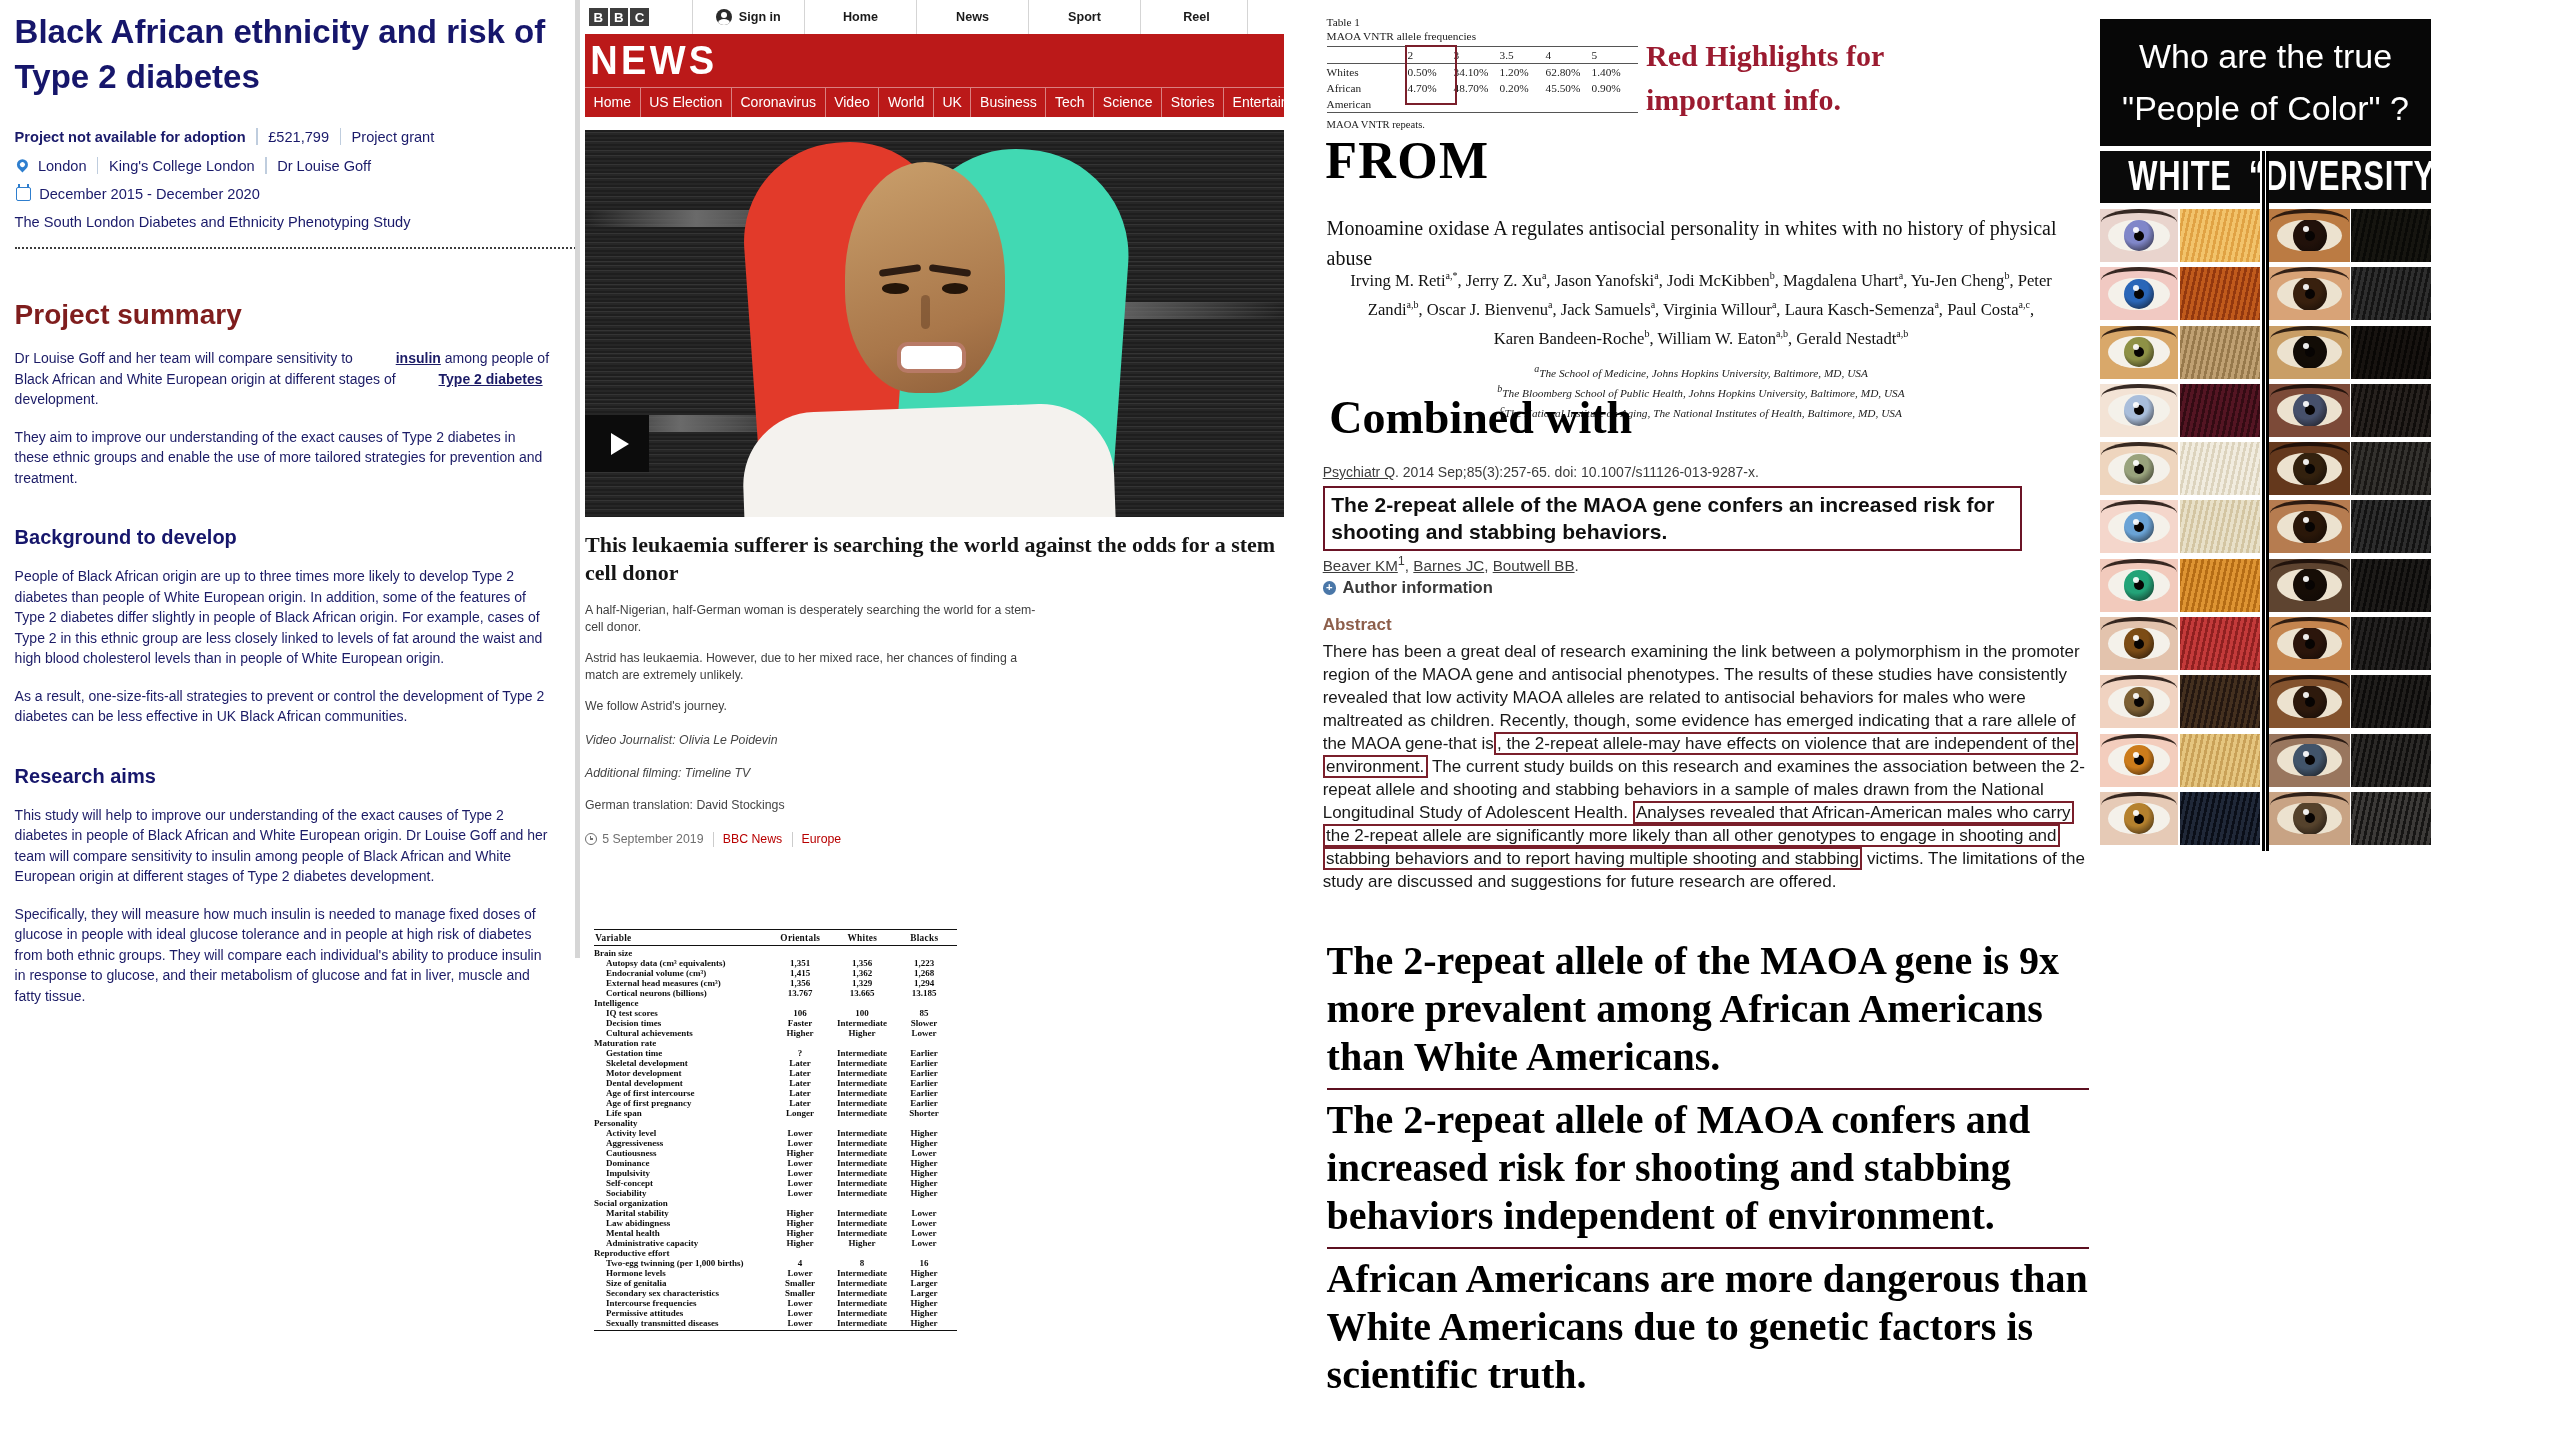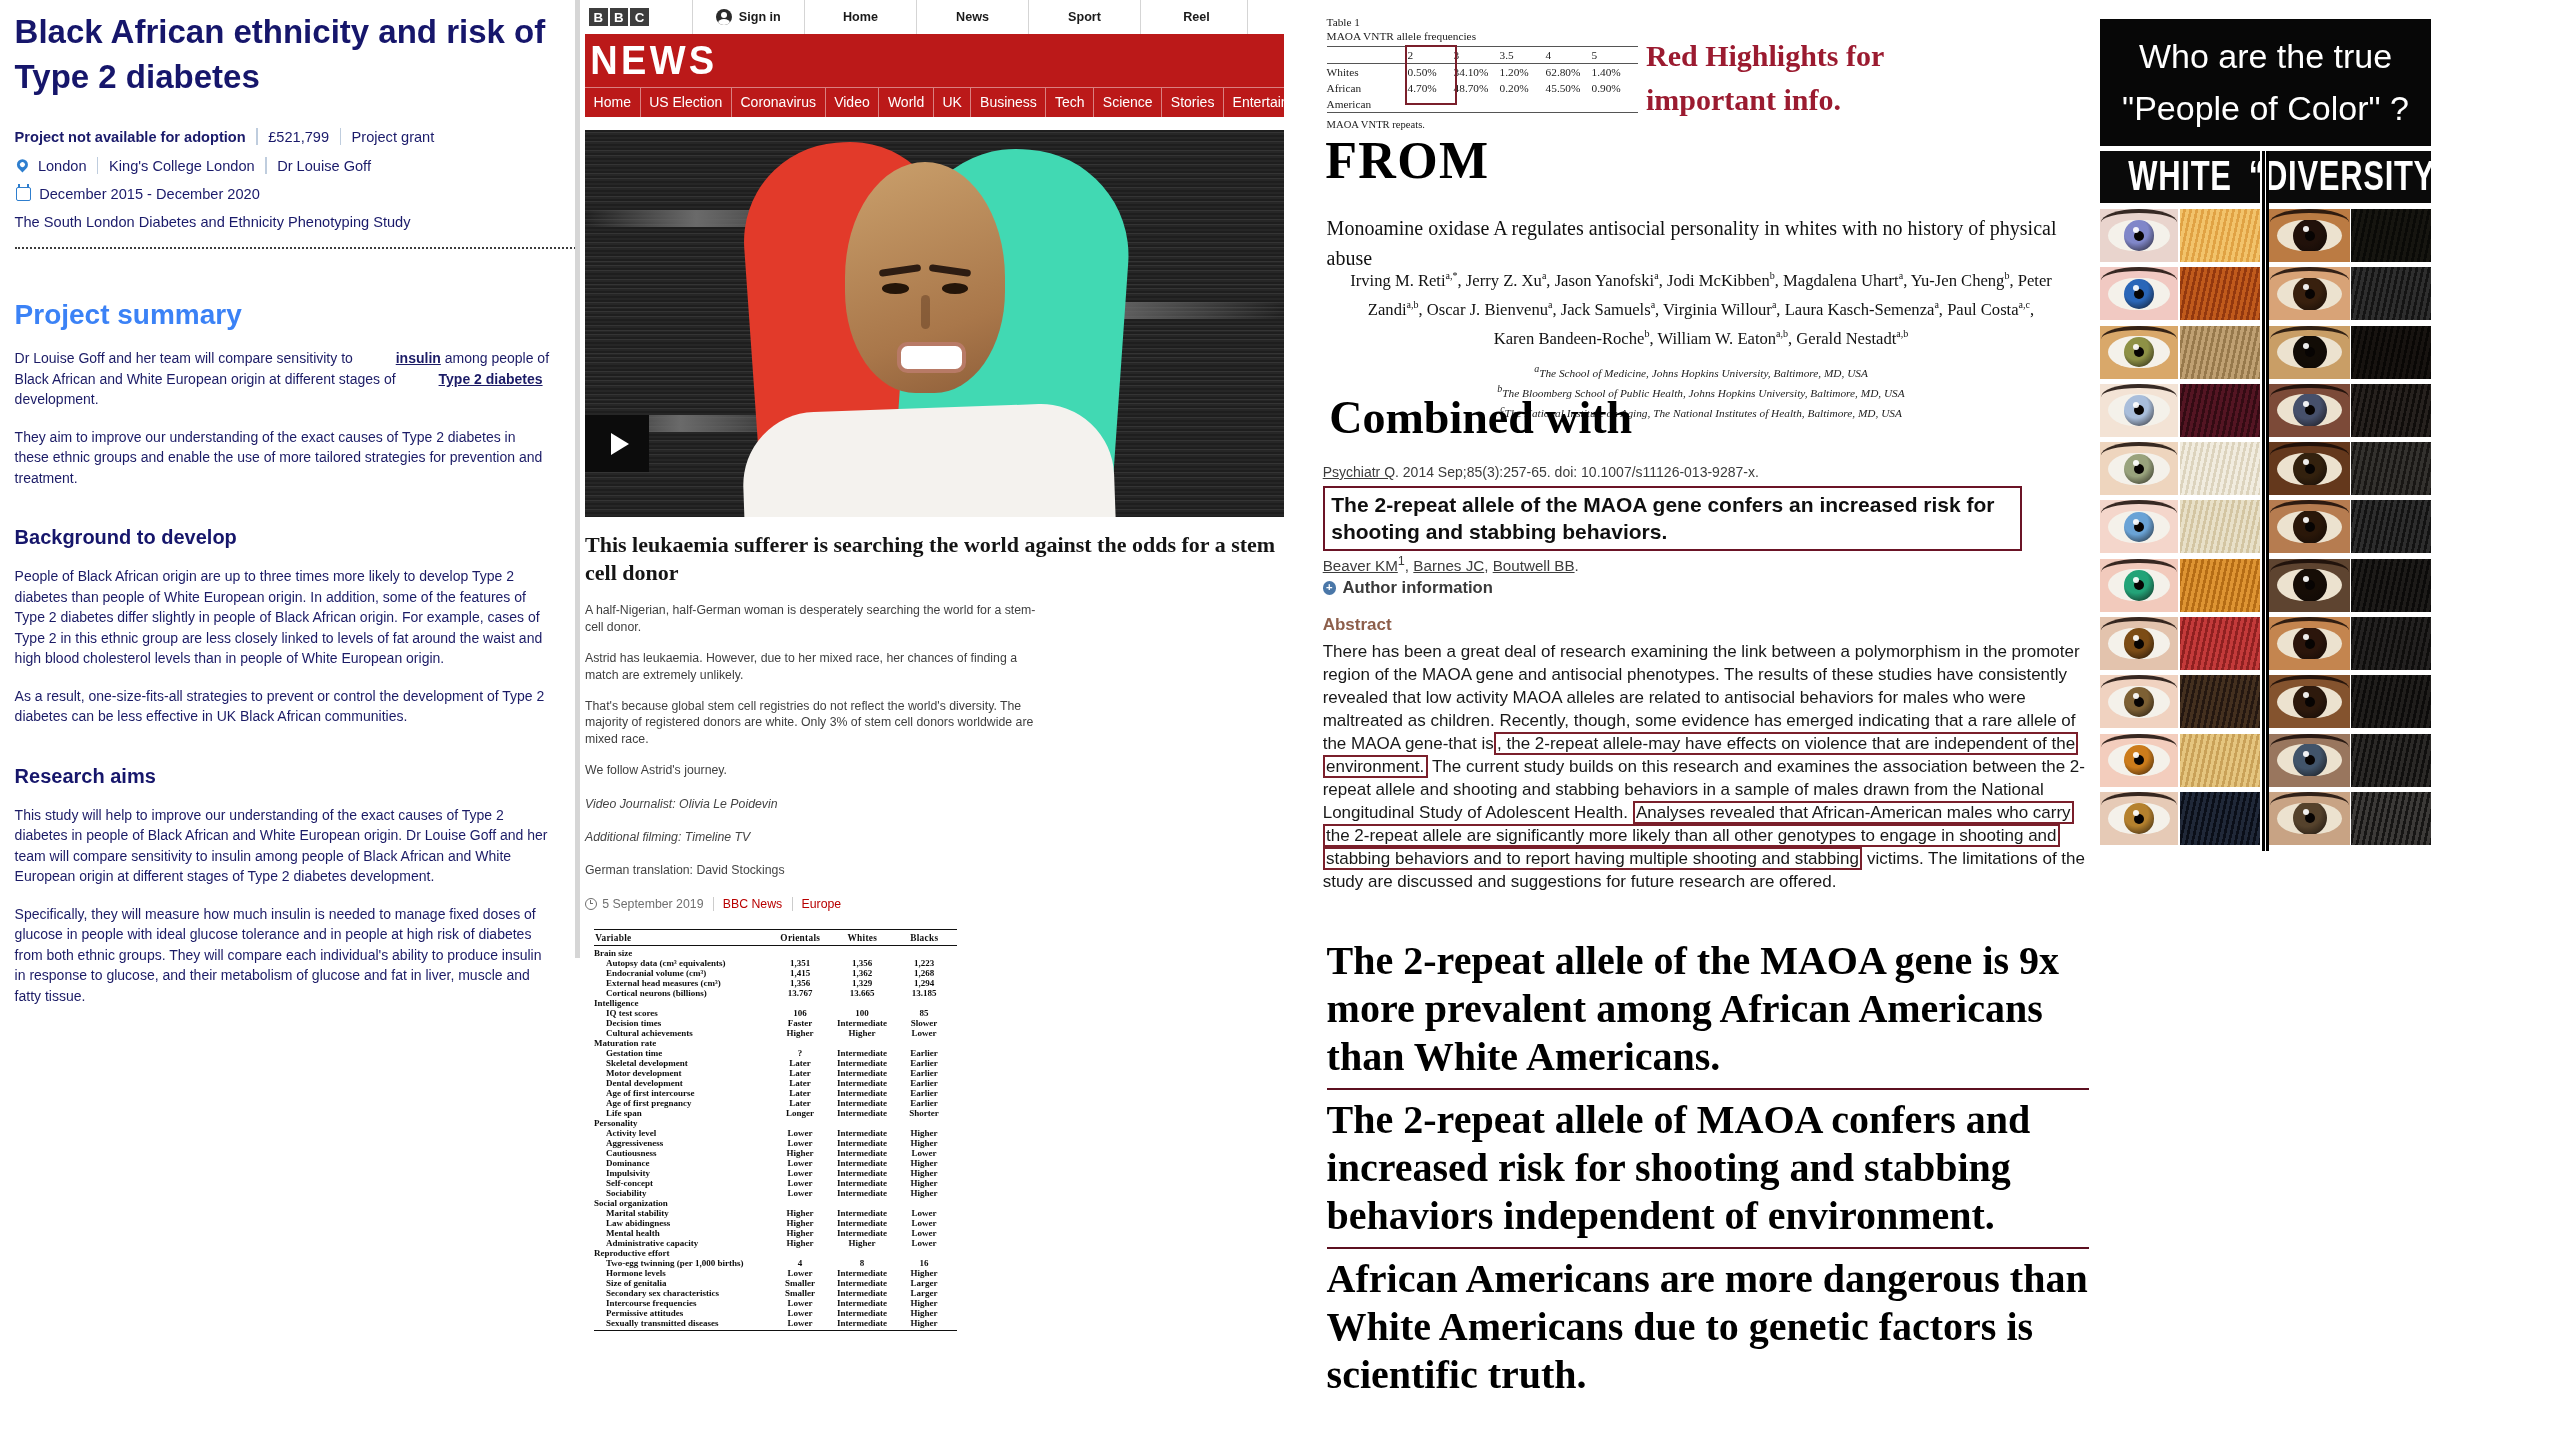--- a/index.html
+++ b/index.html
@@ -12,21 +12,21 @@
   .lp-sep{display:inline-block;width:1.3px;height:17px;background:#bfcdde;margin:0 10.6px;}
   .lp-metarow{margin-top:12px;font-size:14.6px;display:flex;align-items:center;}
   .lp-light{font-weight:normal;}
   .pin-icon{width:11.3px;height:11.3px;background:#2e7ece;border-radius:50% 50% 50% 0;
             transform:rotate(-45deg);margin:0 9.3px 2.7px 2.7px;position:relative;}
   .pin-icon::after{content:"";position:absolute;left:3.3px;top:3.3px;width:4.6px;height:4.6px;background:#fff;border-radius:50%;}
   .cal-icon{width:13.3px;height:12px;border:1.3px solid #2e7ece;border-radius:2px;margin:0 8px 0 1.3px;position:relative;background:#fff;}
   .cal-icon::before{content:"";position:absolute;left:1.3px;top:-4px;width:2px;height:4px;background:#2e7ece;}
   .cal-icon::after{content:"";position:absolute;right:1.3px;top:-4px;width:2px;height:4px;background:#2e7ece;}
   .lp-dotted{margin-top:17px;border-top:2px dotted #3c3c3c;width:561px;height:0;}
-  .lp-h2{margin-top:50px;font-size:28px;font-weight:bold;color:#3b82f6;}
+  .lp-h2{margin-top:50px;font-size:28px;font-weight:bold;color:#7f1d1d;}
   .lp-h3{margin-top:38px;font-size:20px;font-weight:bold;color:#16166b;}
   .lp-p{margin-top:17px;font-size:14px;line-height:20.5px;width:537px;color:#1b1b66;}
   .lp-link{font-weight:bold;text-decoration:underline;cursor:pointer;margin-left:39px;}
   #left-scrollbar{position:absolute;left:575px;top:0;width:4.6px;height:958px;background:#d6d6d6;}
   
   #bbc{position:absolute;left:585px;top:0;width:699px;}
   #bbc-header{position:relative;height:34px;background:#fff;display:flex;align-items:stretch;}
   #bbc-logo{display:flex;align-items:center;gap:2px;padding-left:4px;width:103px;}
   .bbc-sq{width:18.6px;height:18.6px;background:#3d3d3d;color:#fff;font-weight:bold;font-size:13.3px;
           display:flex;align-items:center;justify-content:center;}
@@ -248,21 +248,20 @@
         <div id="mouth"></div>
       </div>
       <div id="play-btn">
         <div id="play-tri"></div>
       </div>
     </div>
     <div id="bbc-headline">This leukaemia sufferer is searching the world against the odds for a stem cell donor</div>
     <div id="bbc-paras">
         <p class="bbc-p">A half-Nigerian, half-German woman is desperately searching the world for a stem-cell donor.</p>
         <p class="bbc-p">Astrid has leukaemia. However, due to her mixed race, her chances of finding a match are extremely unlikely.</p>
-        <p class="bbc-p">That's because global stem cell registries do not reflect the world's diversity. The majority of registered donors are white. Only 3% of stem cell donors worldwide are mixed race.</p>
         <p class="bbc-p">We follow Astrid's journey.</p>
       </div>
     <p class="bbc-credit">Video Journalist: Olivia Le Poidevin</p>
     <p class="bbc-credit">Additional filming: Timeline TV</p>
     <p class="bbc-credit regular">German translation: David Stockings</p>
     <div id="bbc-dateline">
       <span class="clock-icon"></span>
       <span>5 September 2019</span>
       <span class="dl-sep"></span>
       <span class="bbc-link">BBC News</span>

